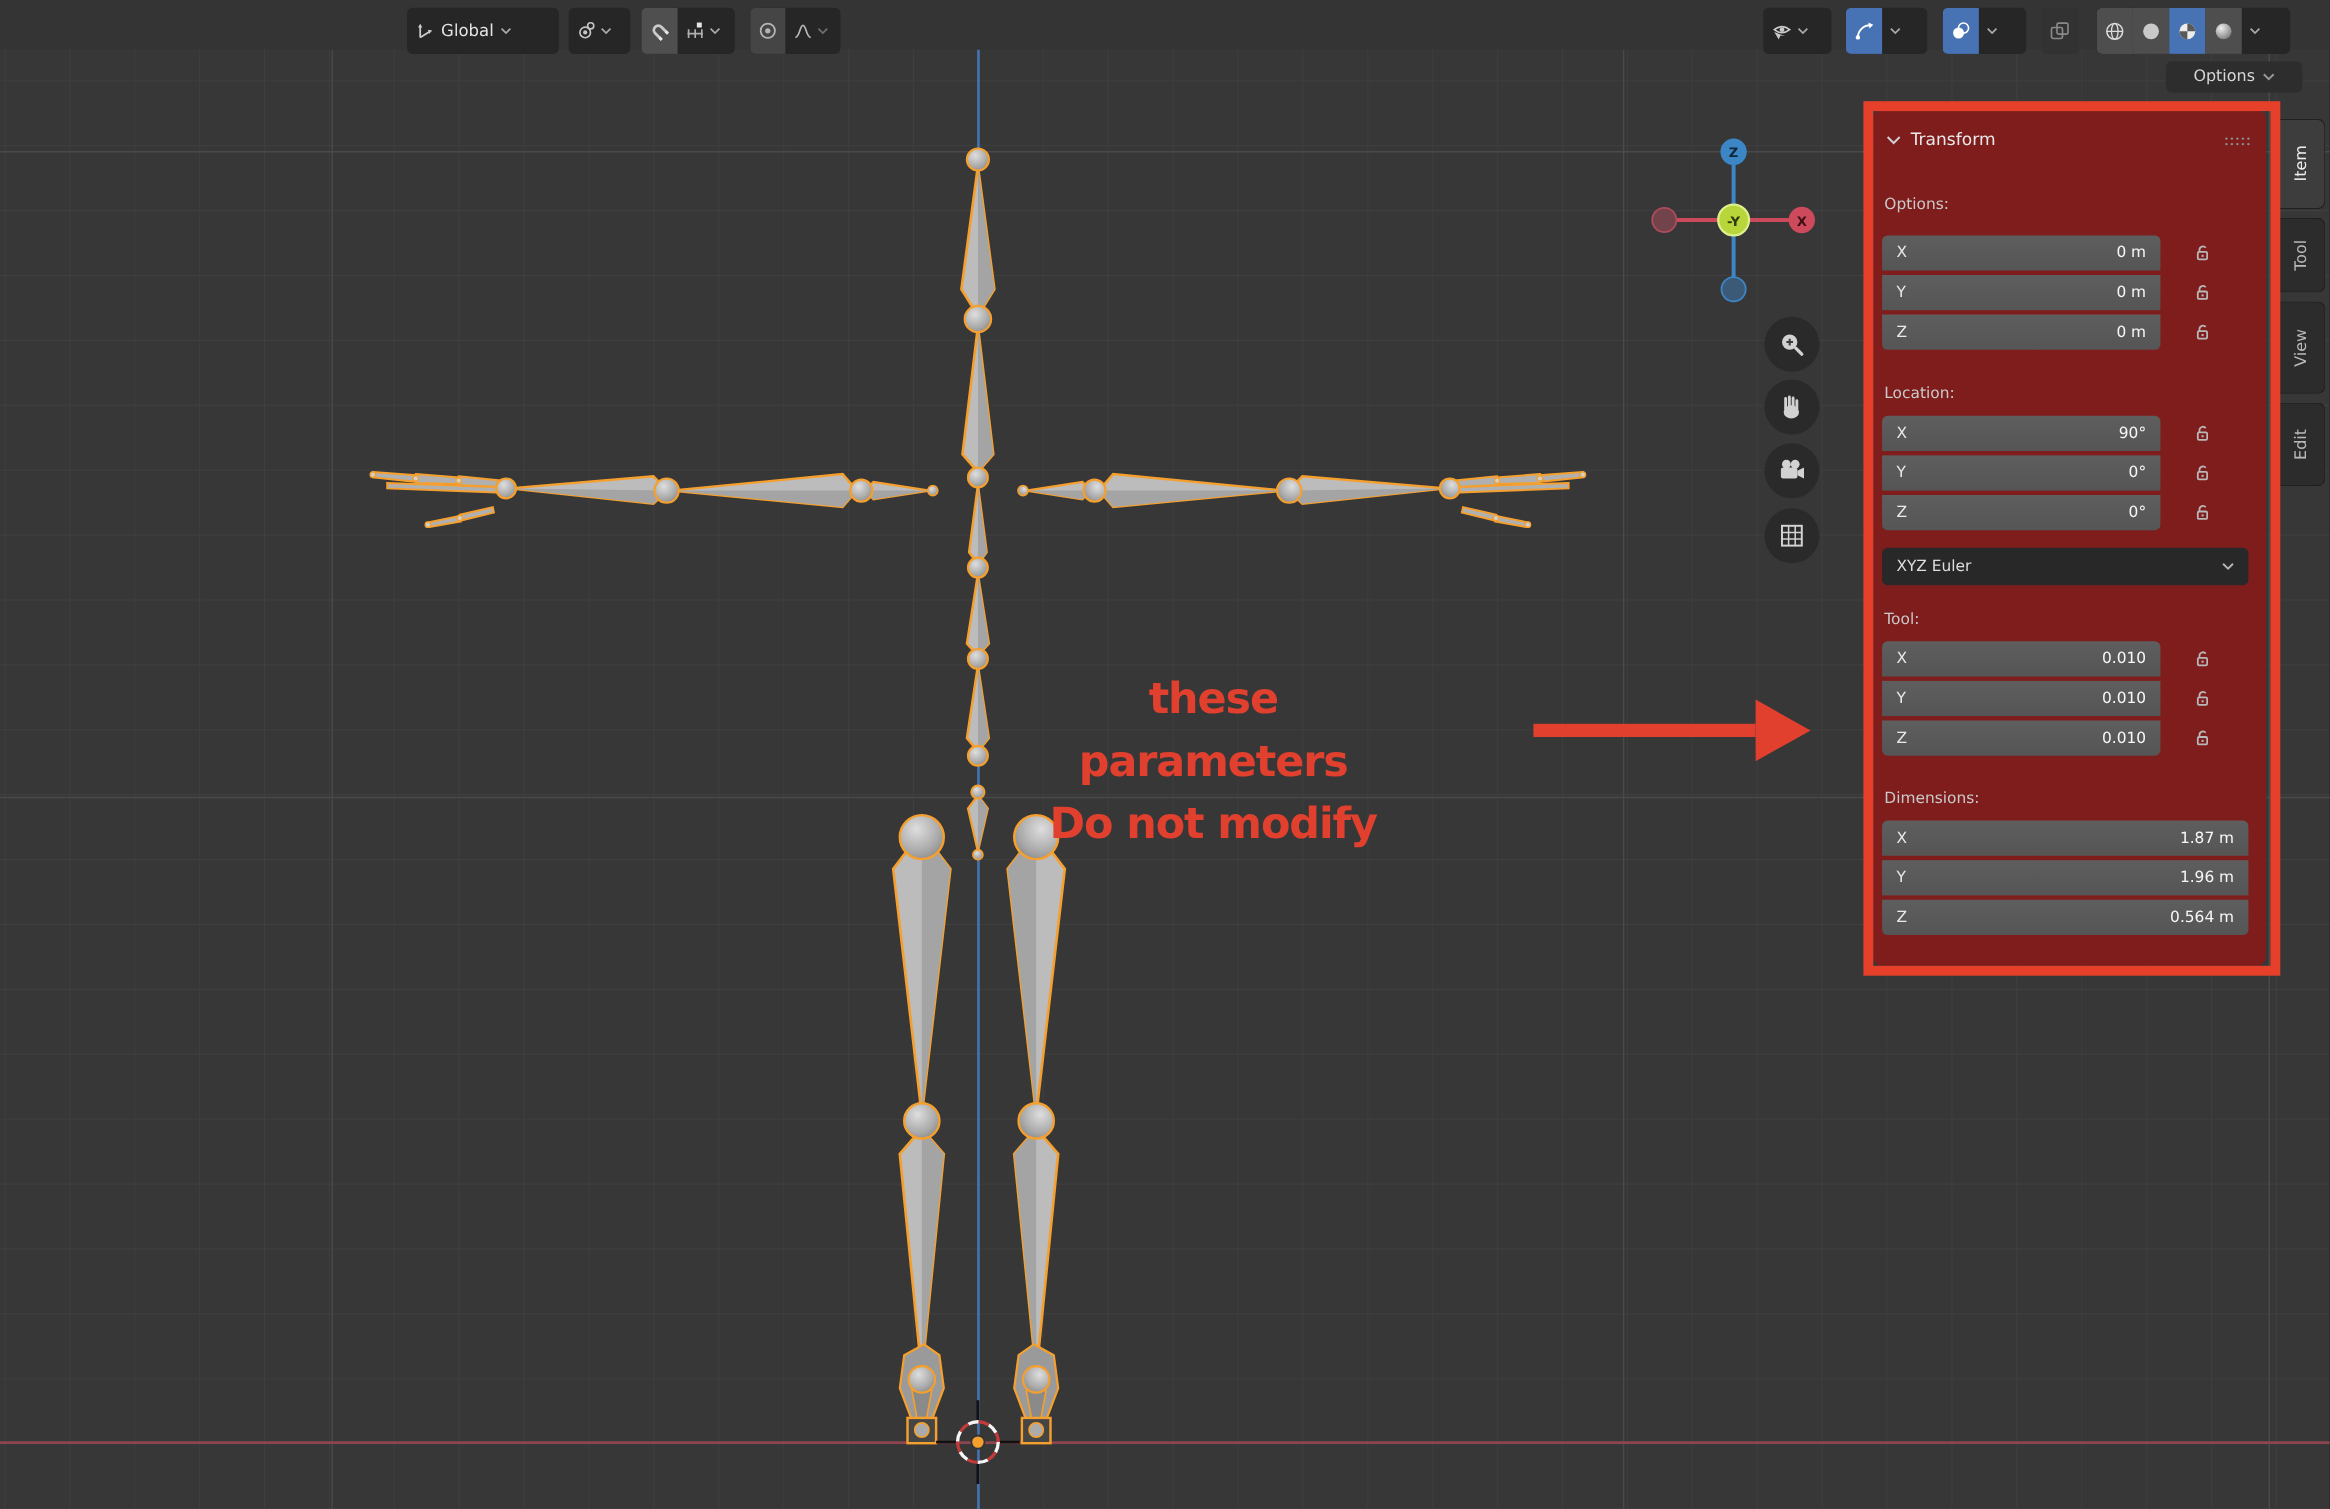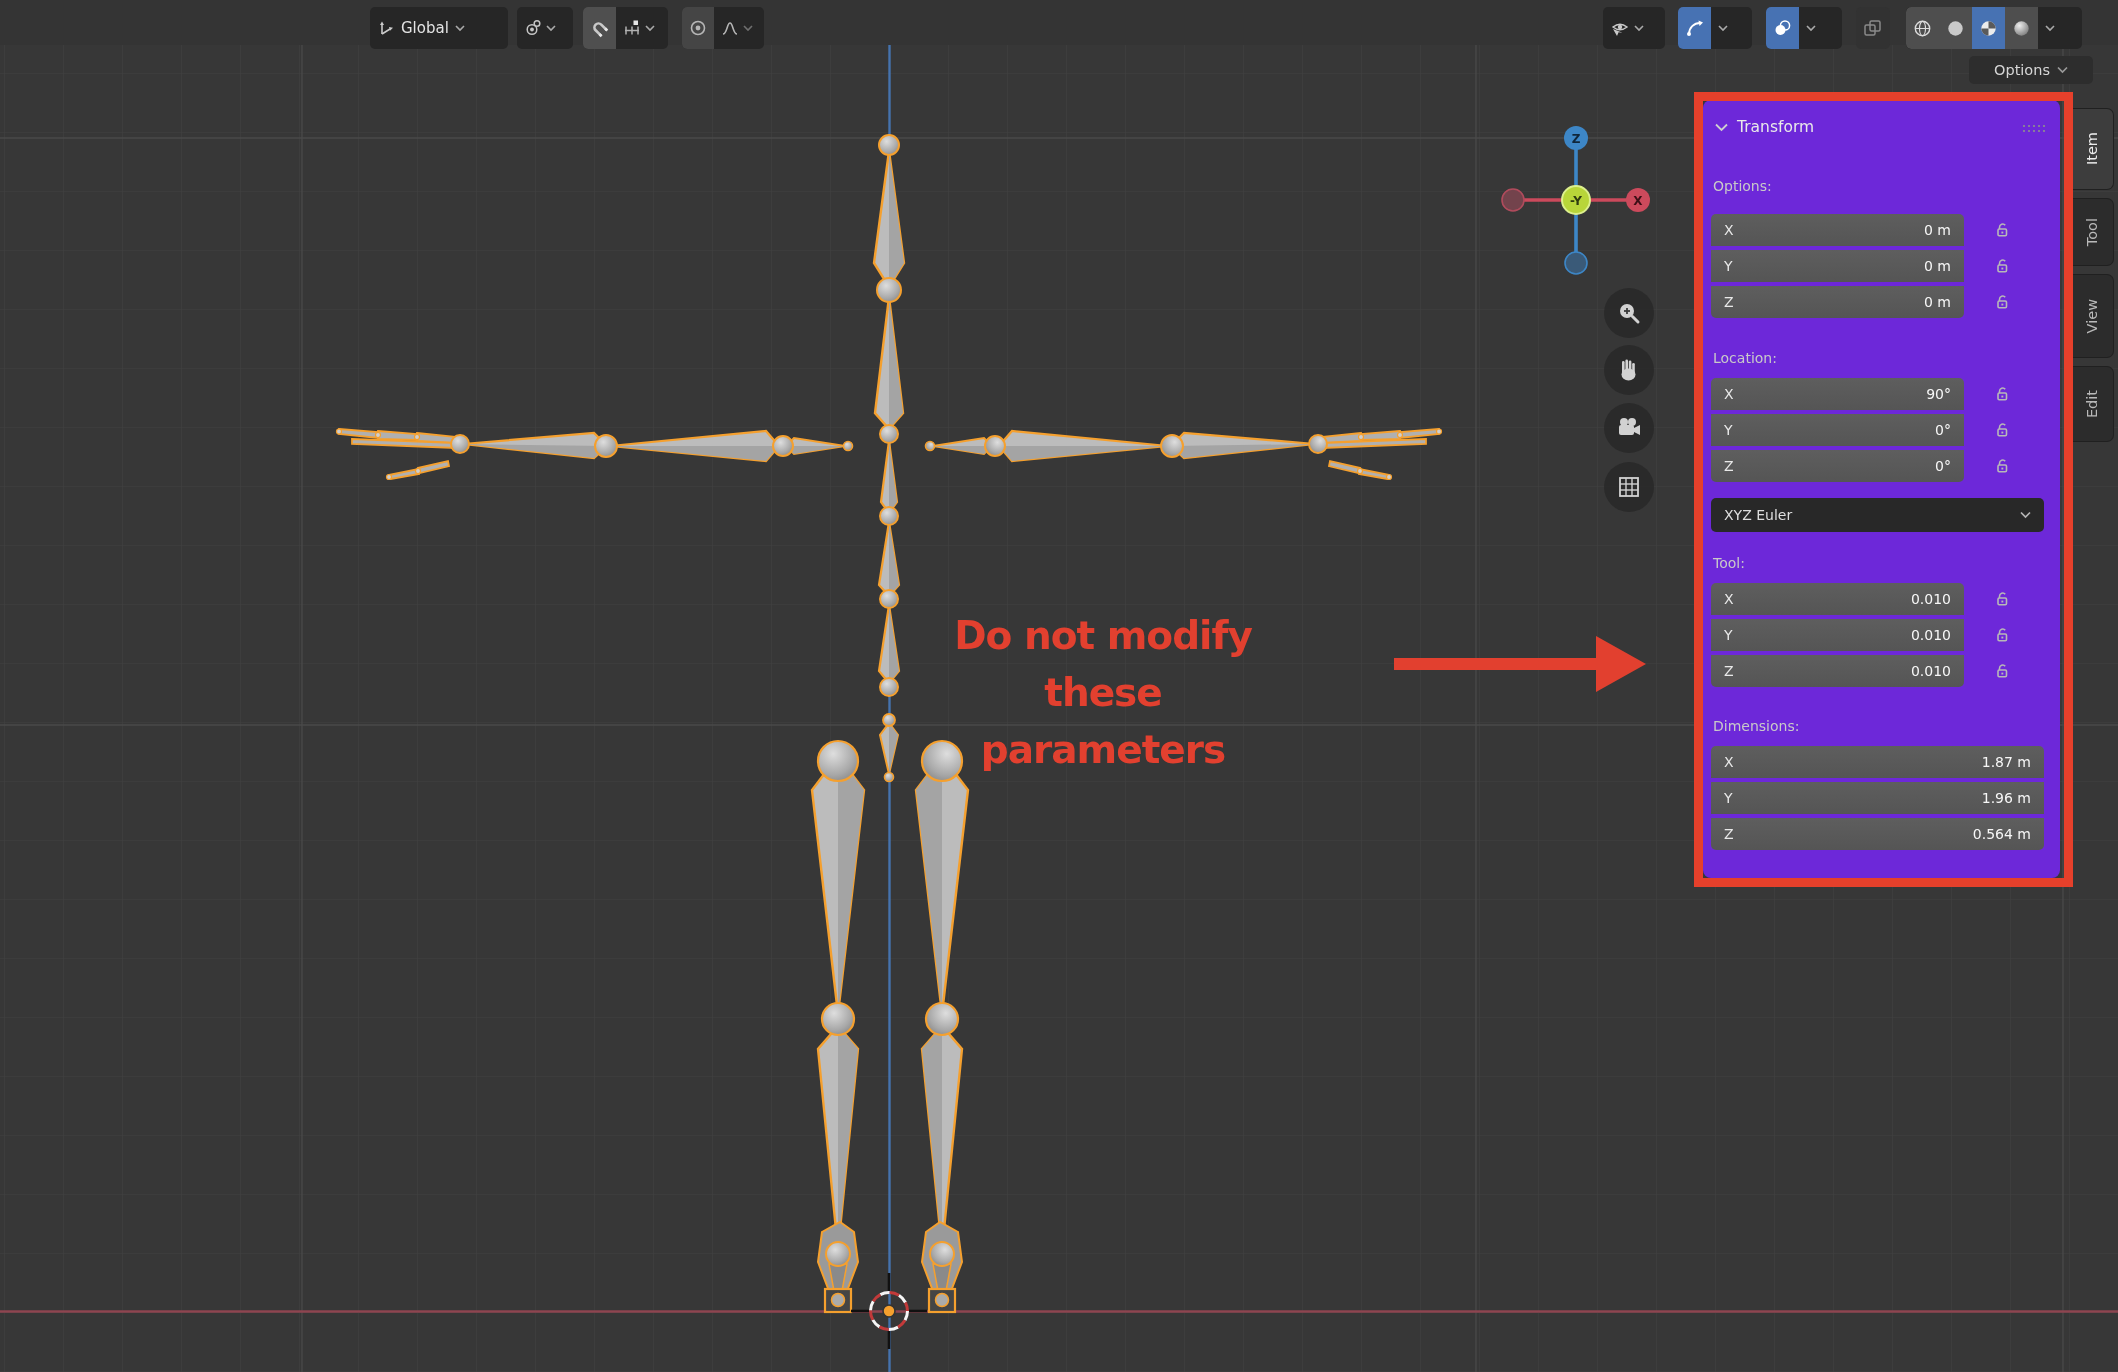--- a/index.html
+++ b/index.html
@@ -12,21 +12,21 @@
   .seg.on{background:#4f4f4f;}
   .seg.lite{background:#454545;}
   .seg.blue{background:#4772b3;}
   .seg.shade{background:#4e4e4e;}
   .tlabel{color:#e3e3e3;font-size:15px;padding:0 2px;}
   .chev{display:flex;align-items:center;}
   
   .optbtn{position:absolute;left:1969px;top:56px;width:124px;height:28px;background:#2d2d2d;border-radius:5px;
           display:flex;align-items:center;justify-content:center;gap:7px;color:#d6d6d6;font-size:14.5px;}
   
-  .npanel{position:absolute;left:1703px;top:100px;width:357px;height:778px;background:#6d28d9;border-radius:8px;z-index:10;}
+  .npanel{position:absolute;left:1703px;top:100px;width:357px;height:778px;background:#7f1d1d;border-radius:8px;z-index:10;}
   .phead{position:absolute;left:12px;top:18px;display:flex;align-items:center;gap:9px;color:#e9e9e9;font-size:15.5px;}
   .dots{position:absolute;right:14px;top:24px;}
   .slabel{position:absolute;left:10px;color:#c9c9c9;font-size:14px;}
   .frow{position:absolute;left:8px;width:253px;height:32px;background:linear-gradient(#5e5e5e,#555);
         display:flex;align-items:center;justify-content:space-between;padding:0 13px;box-sizing:border-box;color:#f2f2f2;font-size:14px;}
   .frow.wide{width:333px;}
   .frow.r-top{border-radius:5px 5px 0 0;}
   .frow.r-bot{border-radius:0 0 5px 5px;}
   .ax{color:#e9e9e9;}
   .val{color:#f7f7f7;}
@@ -395,22 +395,22 @@
   </div>
 
   <div class="optbtn">
     <span>Options</span>
     <svg class="chev" width="11" height="8">
         <path d="M1 1.5 L5.5 6 L10 1.5" stroke="#999" stroke-width="1.7" fill="none"></path>
       </svg>
   </div>
 
   <div class="anno">
+    <div>these parameters</div>
     <div>Do not modify</div>
-    <div>these parameters</div>
   </div>
   <div class="arrow-shaft"></div>
   <div class="arrow-head"></div>
   <div class="redbox"></div>
 
   <div class="npanel">
     <div class="phead">
       <svg width="13" height="9">
           <path d="M1 1.5 L6.5 7 L12 1.5" stroke="#cfcfcf" stroke-width="1.8" fill="none"></path>
         </svg>

